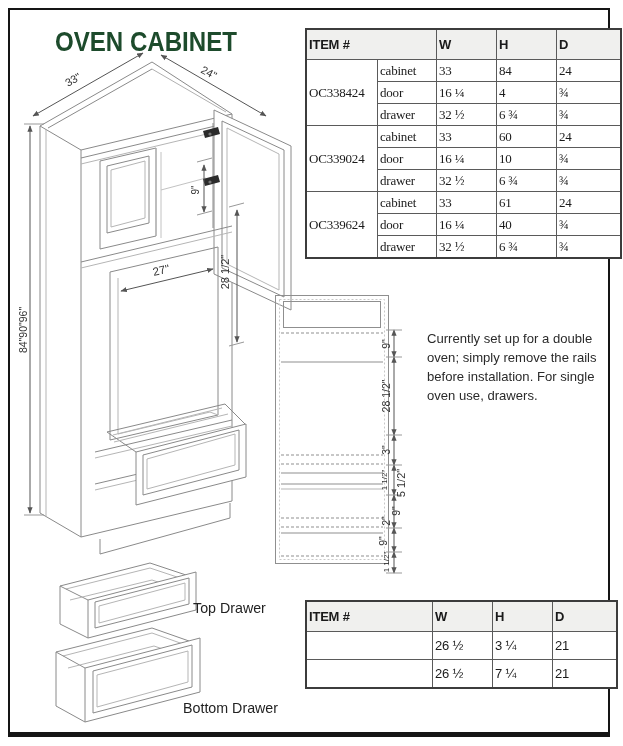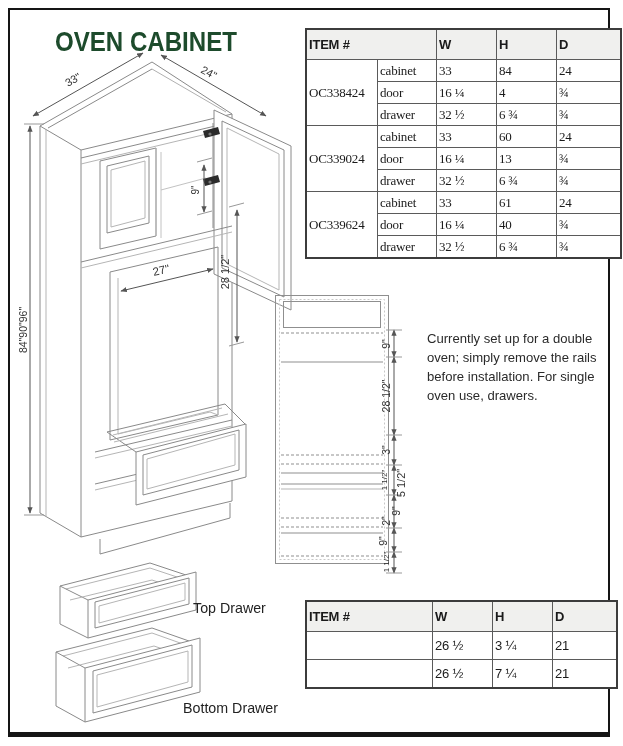--- a/index.html
+++ b/index.html
@@ -228,21 +228,21 @@
     <tr>
       <td rowspan="3">OC339024</td>
       <td>cabinet</td>
       <td>33</td>
       <td>60</td>
       <td>24</td>
     </tr>
     <tr>
       <td>door</td>
       <td>16 ¼</td>
-      <td>13</td>
+      <td>10</td>
       <td>¾</td>
     </tr>
     <tr>
       <td>drawer</td>
       <td>32 ½</td>
       <td>6 ¾</td>
       <td>¾</td>
     </tr>
     <tr>
       <td rowspan="3">OC339624</td>

